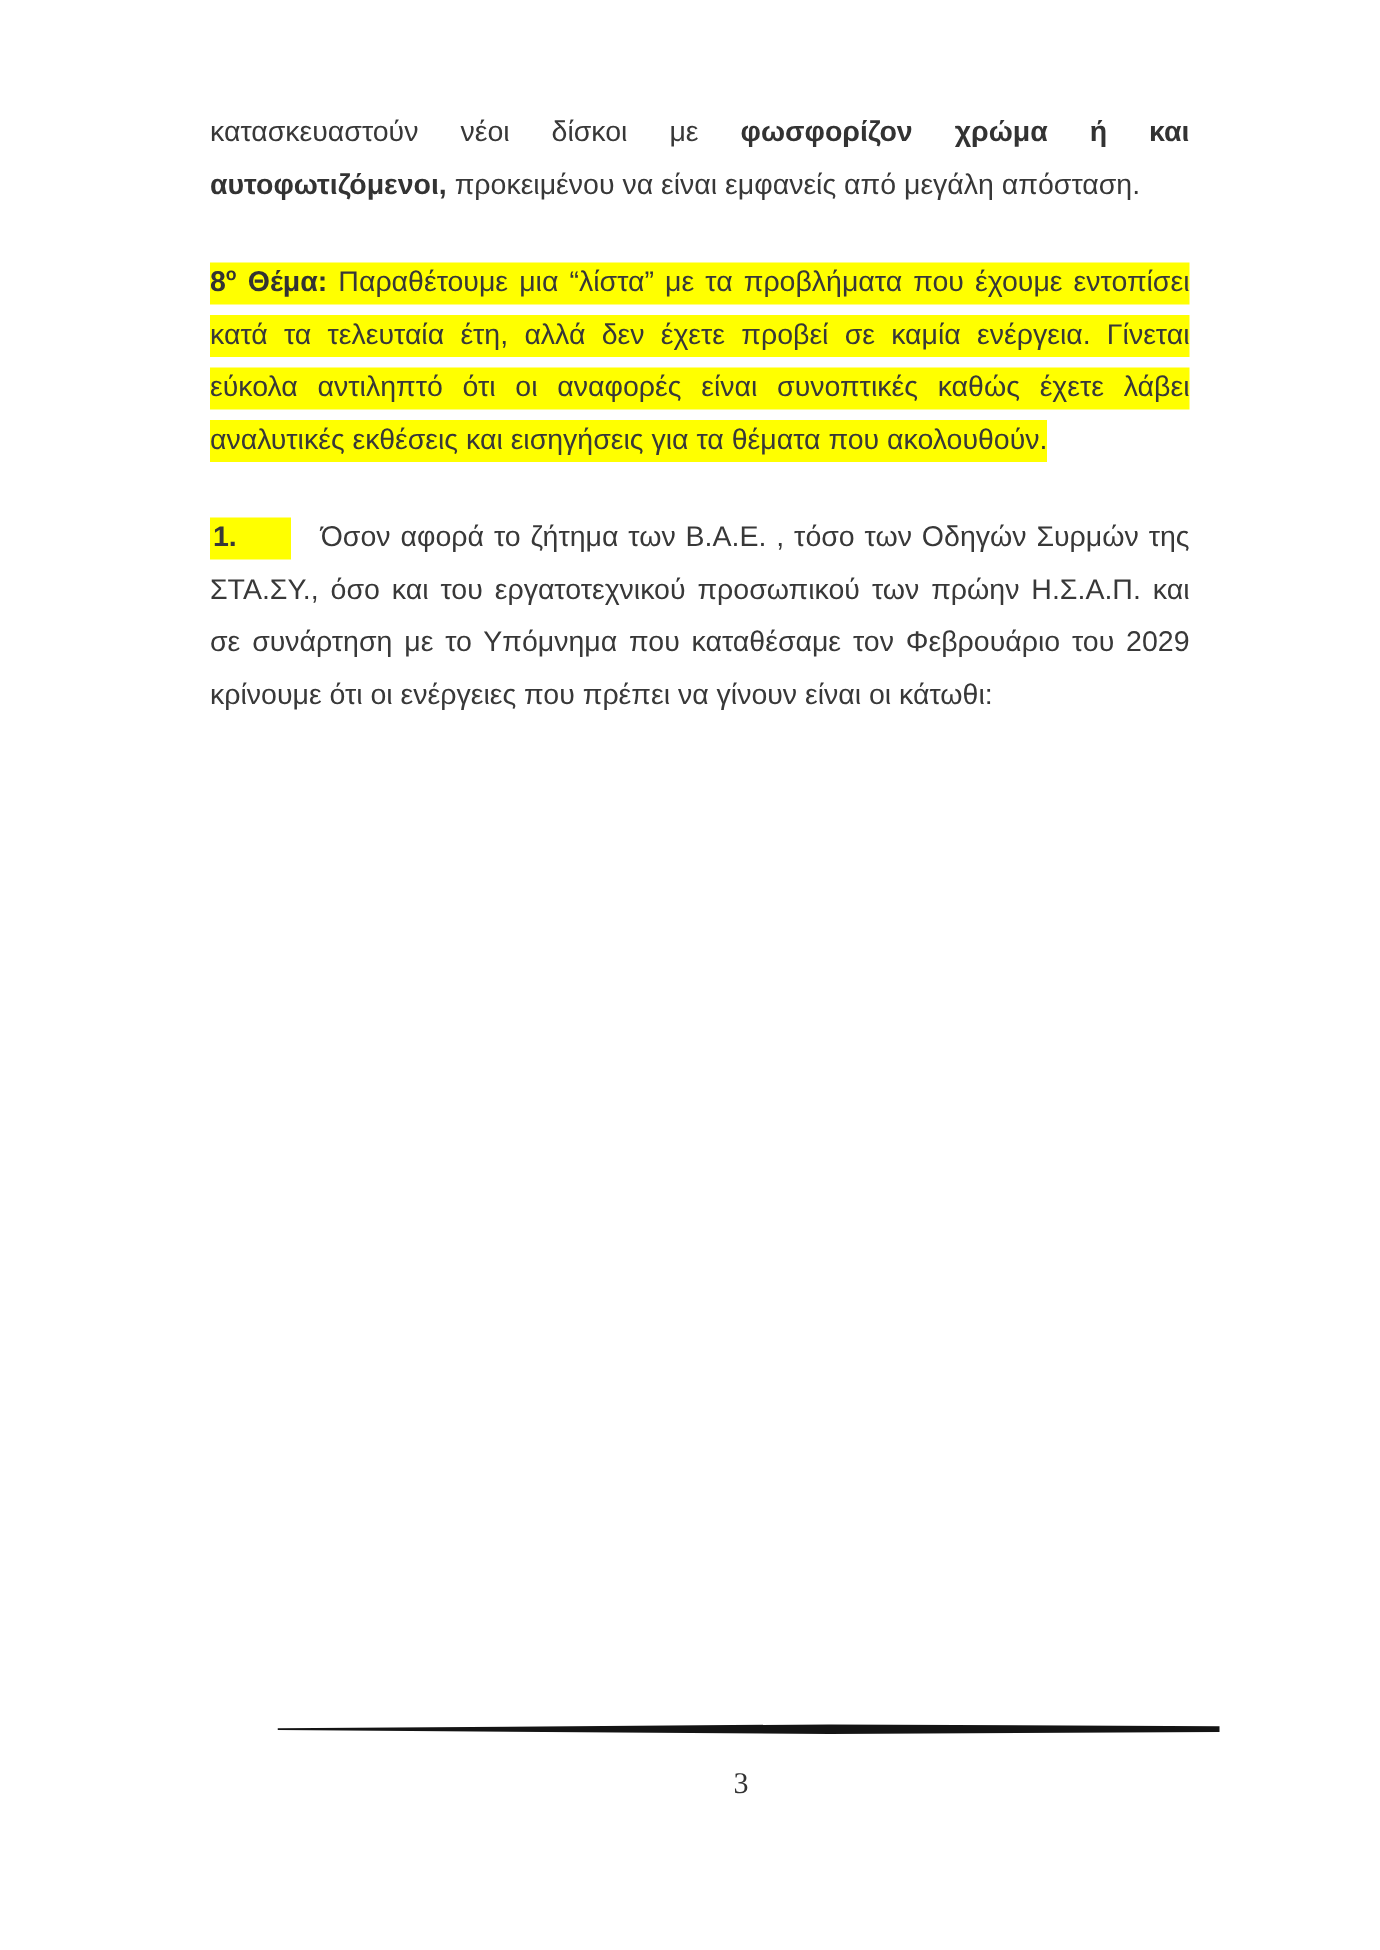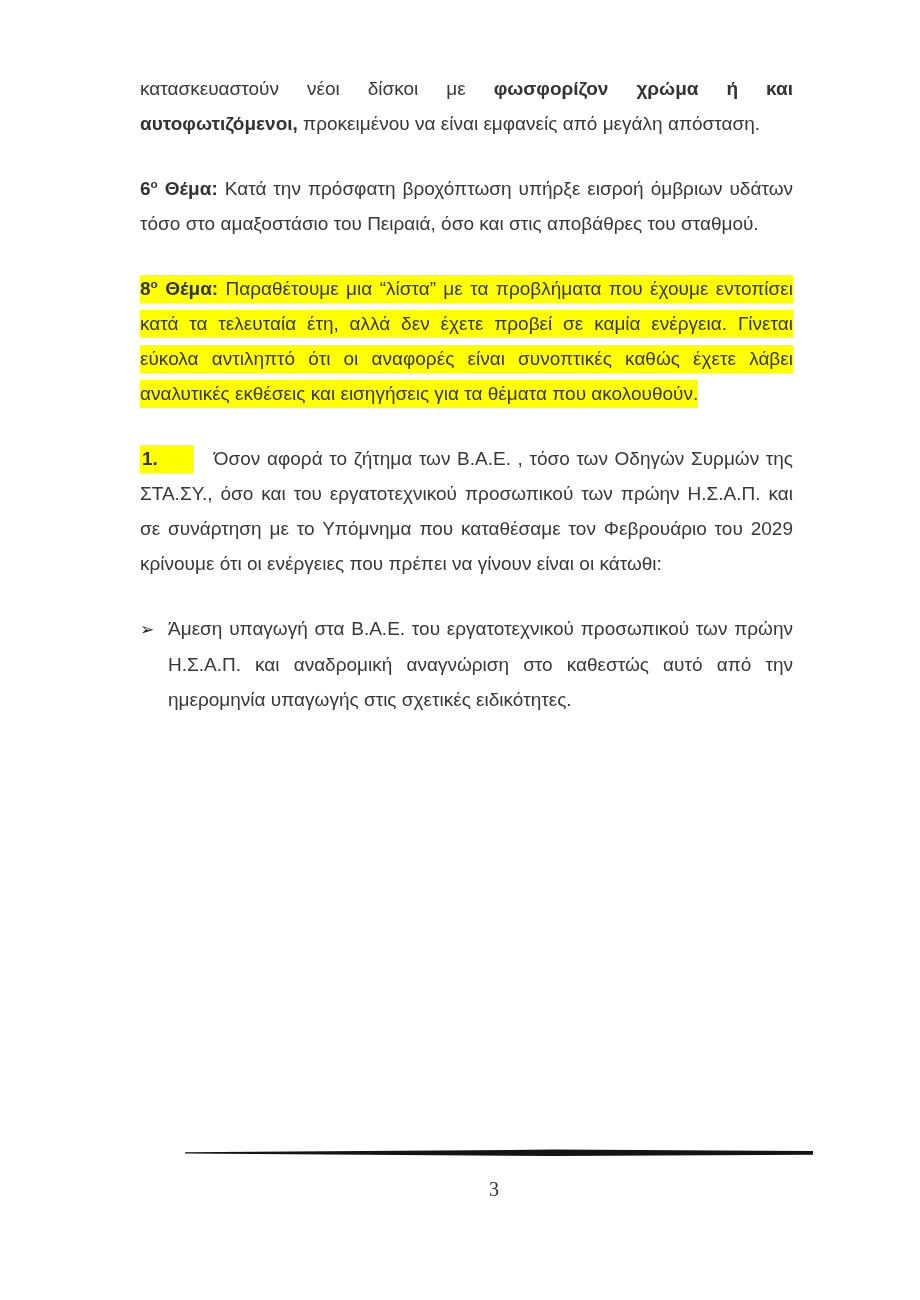--- a/index.html
+++ b/index.html
@@ -75,29 +75,27 @@
   }
 </style>
 </head>
 <body>
 
 <div class="page">
   <div class="content">
 
     <p class="para"><span>κατασκευαστούν νέοι δίσκοι με </span><b>φωσφορίζον χρώμα ή και αυτοφωτιζόμενοι,</b><span> προκειμένου να είναι εμφανείς από μεγάλη απόσταση.</span></p>
 
-    <p class="para"><b><span>6</span><sup class="ord">ο</sup><span> Θέμα:</span></b><span> Κατά την πρόσφατη βροχόπτωση υπήρξε εισροή όμβριων υδάτων τόσο στο αμαξοστάσιο του Πειραιά, όσο και στις αποβάθρες του σταθμού.</span></p>
 
 
     <p class="para"><span class="hl"><b><span>8</span><sup class="ord">ο</sup><span> Θέμα:</span></b><span> Παραθέτουμε μια “λίστα” με τα προβλήματα που έχουμε εντοπίσει κατά τα τελευταία έτη, αλλά δεν έχετε προβεί σε καμία ενέργεια. Γίνεται εύκολα αντιληπτό ότι οι αναφορές είναι συνοπτικές καθώς έχετε λάβει αναλυτικές εκθέσεις και εισηγήσεις για τα θέματα που ακολουθούν.</span></span></p>
 
     <p class="para"><span class="num-marker">1.</span><span class="tab-gap"></span><span>Όσον αφορά το ζήτημα των Β.Α.Ε. , τόσο των Οδηγών Συρμών της ΣΤΑ.ΣΥ., όσο και του εργατοτεχνικού προσωπικού των πρώην Η.Σ.Α.Π. και σε συνάρτηση με το Υπόμνημα που καταθέσαμε τον Φεβρουάριο του 2029 κρίνουμε ότι οι ενέργειες που πρέπει να γίνουν είναι οι κάτωθι:</span></p>
 
 
-    <div class="bullet"><span class="glyph">➢</span><span>Άμεση υπαγωγή στα Β.Α.Ε. του εργατοτεχνικού προσωπικού των πρώην Η.Σ.Α.Π. και αναδρομική αναγνώριση στο καθεστώς αυτό από την ημερομηνία υπαγωγής στις σχετικές ειδικότητες.</span></div>
 
 
   </div>
 
   <svg class="footer-rule" viewBox="0 0 735 8" preserveAspectRatio="none">
     <polygon points="0,3.2 368,0.6 735,2.4 735,5.2 368,7.0 0,4.4" fill="#141414"></polygon>
   </svg>
 
   <div class="page-number">3</div>
 </div>

